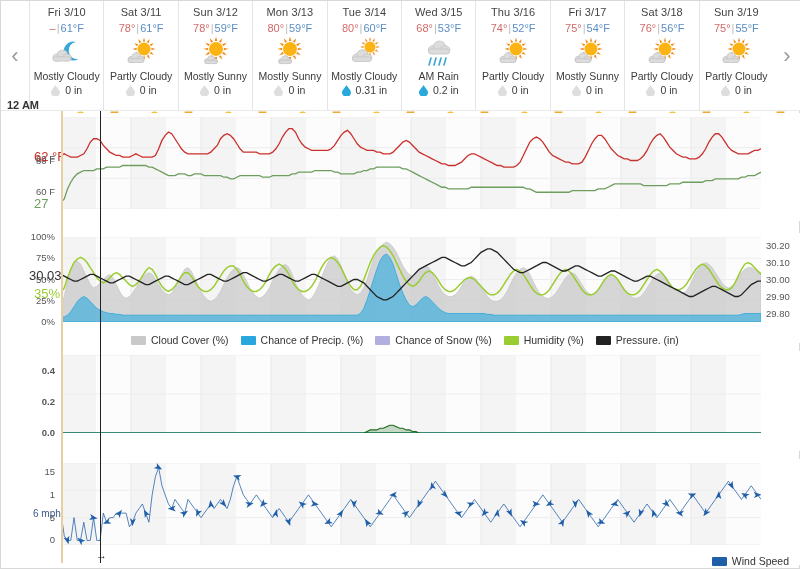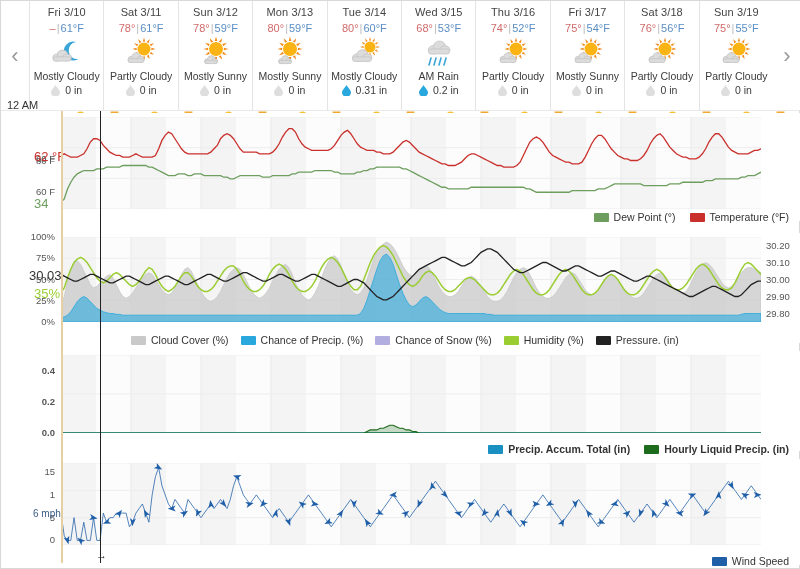--- a/index.html
+++ b/index.html
@@ -410,21 +410,21 @@
               </svg></span>
       <span>0 in</span>
     </div>
         </div>
       </div>
     <div class="navbtn">›</div>
   </div>
 
   <div class="toprule" style="top:109px;"></div>
 
-  <div class="hourtick" style="left:6px; top:98px;">12 AM</div>
+  <div class="hourtick" style="left:6px; top:98px;font-weight:bold;">12 AM</div>
 
   <div class="sunrow" style="top:101px;" id="sunRow">
       <div class="sunmark" style="left: 14.5px;"><svg width="9" height="5" viewBox="0 0 9 5">
           <path d="M0.5 4.6 A4 4 0 0 1 8.5 4.6 Z" fill="#f6c034"></path>
         </svg></div>
       <div class="sunmark" style="left: 49.28px;"><svg width="9" height="5" viewBox="0 0 9 5">
           <path d="M0.5 0.4 A4 4 0 0 0 8.5 0.4 Z" fill="#f0a830"></path>
         </svg></div>
       <div class="sunmark" style="left: 88.5px;"><svg width="9" height="5" viewBox="0 0 9 5">
           <path d="M0.5 4.6 A4 4 0 0 1 8.5 4.6 Z" fill="#f6c034"></path>
@@ -481,21 +481,21 @@
           <path d="M0.5 0.4 A4 4 0 0 0 8.5 0.4 Z" fill="#f0a830"></path>
         </svg></div>
     </div>
 
   <div class="chart" style="top:112px; height:108px;">
     <div id="c1axis">
         <div class="axis-label" style="top: 6.36364px; left: 0px; width: 54px; margin-top: 36px;">80 F</div>
         <div class="axis-label" style="top: 39.8182px; left: 0px; width: 54px;">60 F</div>
         <div class="axis-label" style="top: 73.2727px; left: 0px; width: 54px;">60 F</div>
         <div class="annot" style="left: 33px; top: 36.4727px; color: rgb(201, 48, 44);">62 °F</div>
-        <div class="annot" style="left: 33px; top: 83.3091px; color: rgb(109, 158, 94);">34</div>
+        <div class="annot" style="left: 33px; top: 83.3091px; color: rgb(109, 158, 94);">27</div>
       </div>
     <div id="c1plot" class="plot" style="left: 60px; top: 4px; width: 700px; height: 92px;">
         <svg class="curve-svg" width="700" height="92" viewBox="0 0 700 92">
           <rect x="0" y="0" width="35" height="92" fill="#f4f4f4"></rect>
           <line x1="0" y1="0" x2="0" y2="92" stroke="#e8e8e8" stroke-width="1"></line>
           <rect x="70" y="0" width="35" height="92" fill="#f4f4f4"></rect>
           <line x1="70" y1="0" x2="70" y2="92" stroke="#e8e8e8" stroke-width="1"></line>
           <rect x="140" y="0" width="35" height="92" fill="#f4f4f4"></rect>
           <line x1="140" y1="0" x2="140" y2="92" stroke="#e8e8e8" stroke-width="1"></line>
           <rect x="210" y="0" width="35" height="92" fill="#f4f4f4"></rect>
@@ -512,30 +512,20 @@
           <line x1="560" y1="0" x2="560" y2="92" stroke="#e8e8e8" stroke-width="1"></line>
           <rect x="630" y="0" width="35" height="92" fill="#f4f4f4"></rect>
           <line x1="630" y1="0" x2="630" y2="92" stroke="#e8e8e8" stroke-width="1"></line>
           <line x1="0" y1="0" x2="700" y2="0" stroke="#ededed" stroke-width="1"></line>
           <line x1="0" y1="30.666666666666668" x2="700" y2="30.666666666666668" stroke="#ededed" stroke-width="1"></line>
           <line x1="0" y1="61.333333333333336" x2="700" y2="61.333333333333336" stroke="#ededed" stroke-width="1"></line>
           <line x1="0" y1="92" x2="700" y2="92" stroke="#ededed" stroke-width="1"></line>
           <path d="M0.00 85.31 L3.26 81.96 L6.51 71.93 L9.77 65.24 L13.02 60.22 L16.28 56.87 L19.53 55.20 L22.79 53.53 L26.05 53.53 L29.30 53.53 L32.56 53.53 L35.81 51.85 L39.07 51.85 L42.33 51.85 L45.58 50.18 L48.84 50.18 L52.09 50.18 L55.35 50.18 L58.60 50.18 L61.86 48.51 L65.12 48.51 L68.37 48.51 L71.63 48.51 L74.88 48.51 L78.14 48.51 L81.40 48.51 L84.65 48.51 L87.91 50.18 L91.16 50.18 L94.42 51.85 L97.67 53.53 L100.93 55.20 L104.19 56.87 L107.44 58.55 L110.70 58.55 L113.95 58.55 L117.21 56.87 L120.47 56.87 L123.72 56.87 L126.98 58.55 L130.23 58.55 L133.49 56.87 L136.74 56.87 L140.00 56.87 L143.26 58.55 L146.51 58.55 L149.77 58.55 L153.02 58.55 L156.28 58.55 L159.53 58.55 L162.79 60.22 L166.05 60.22 L169.30 61.89 L172.56 61.89 L175.81 60.22 L179.07 58.55 L182.33 58.55 L185.58 58.55 L188.84 58.55 L192.09 58.55 L195.35 58.55 L198.60 58.55 L201.86 60.22 L205.12 60.22 L208.37 60.22 L211.63 58.55 L214.88 58.55 L218.14 58.55 L221.40 58.55 L224.65 58.55 L227.91 58.55 L231.16 56.87 L234.42 56.87 L237.67 55.20 L240.93 55.20 L244.19 55.20 L247.44 55.20 L250.70 55.20 L253.95 53.53 L257.21 53.53 L260.47 53.53 L263.72 53.53 L266.98 53.53 L270.23 53.53 L273.49 55.20 L276.74 55.20 L280.00 56.87 L283.26 56.87 L286.51 56.87 L289.77 56.87 L293.02 56.87 L296.28 55.20 L299.53 55.20 L302.79 53.53 L306.05 53.53 L309.30 51.85 L312.56 51.85 L315.81 50.18 L319.07 50.18 L322.33 50.18 L325.58 50.18 L328.84 50.18 L332.09 50.18 L335.35 50.18 L338.60 50.18 L341.86 51.85 L345.12 51.85 L348.37 53.53 L351.63 55.20 L354.88 56.87 L358.14 58.55 L361.40 60.22 L364.65 61.89 L367.91 63.56 L371.16 65.24 L374.42 66.91 L377.67 68.58 L380.93 70.25 L384.19 70.25 L387.44 71.93 L390.70 71.93 L393.95 71.93 L397.21 71.93 L400.47 71.93 L403.72 71.93 L406.98 71.93 L410.23 70.25 L413.49 70.25 L416.74 70.25 L420.00 70.25 L423.26 70.25 L426.51 70.25 L429.77 70.25 L433.02 70.25 L436.28 70.25 L439.53 70.25 L442.79 70.25 L446.05 70.25 L449.30 70.25 L452.56 70.25 L455.81 70.25 L459.07 70.25 L462.33 70.25 L465.58 71.93 L468.84 71.93 L472.09 73.60 L475.35 75.27 L478.60 75.27 L481.86 75.27 L485.12 75.27 L488.37 75.27 L491.63 75.27 L494.88 75.27 L498.14 75.27 L501.40 75.27 L504.65 75.27 L507.91 75.27 L511.16 73.60 L514.42 73.60 L517.67 73.60 L520.93 73.60 L524.19 73.60 L527.44 73.60 L530.70 73.60 L533.95 73.60 L537.21 71.93 L540.47 71.93 L543.72 71.93 L546.98 70.25 L550.23 68.58 L553.49 66.91 L556.74 66.91 L560.00 66.91 L563.26 66.91 L566.51 66.91 L569.77 66.91 L573.02 66.91 L576.28 66.91 L579.53 66.91 L582.79 68.58 L586.05 68.58 L589.30 68.58 L592.56 68.58 L595.81 68.58 L599.07 68.58 L602.33 68.58 L605.58 68.58 L608.84 66.91 L612.09 66.91 L615.35 66.91 L618.60 66.91 L621.86 65.24 L625.12 65.24 L628.37 65.24 L631.63 65.24 L634.88 65.24 L638.14 65.24 L641.40 65.24 L644.65 63.56 L647.91 63.56 L651.16 63.56 L654.42 61.89 L657.67 61.89 L660.93 61.89 L664.19 61.89 L667.44 61.89 L670.70 61.89 L673.95 61.89 L677.21 61.89 L680.47 60.22 L683.72 60.22 L686.98 58.55 L690.23 58.55 L693.49 58.55 L696.74 56.87 L700.00 55.20 " fill="none" stroke="#6d9e5e" stroke-width="1.3"></path>
           <path d="M0.00 38.47 L3.26 36.80 L6.51 38.47 L9.77 40.15 L13.02 40.15 L16.28 40.15 L19.53 38.47 L22.79 36.80 L26.05 31.78 L29.30 25.09 L32.56 21.75 L35.81 21.75 L39.07 23.42 L42.33 28.44 L45.58 31.78 L48.84 35.13 L52.09 36.80 L55.35 38.47 L58.60 38.47 L61.86 40.15 L65.12 40.15 L68.37 40.15 L71.63 38.47 L74.88 36.80 L78.14 38.47 L81.40 40.15 L84.65 40.15 L87.91 40.15 L91.16 40.15 L94.42 38.47 L97.67 31.78 L100.93 23.42 L104.19 18.40 L107.44 15.05 L110.70 16.73 L113.95 21.75 L117.21 26.76 L120.47 31.78 L123.72 35.13 L126.98 36.80 L130.23 36.80 L133.49 36.80 L136.74 36.80 L140.00 36.80 L143.26 36.80 L146.51 36.80 L149.77 35.13 L153.02 31.78 L156.28 28.44 L159.53 21.75 L162.79 18.40 L166.05 16.73 L169.30 18.40 L172.56 21.75 L175.81 26.76 L179.07 31.78 L182.33 35.13 L185.58 35.13 L188.84 35.13 L192.09 35.13 L195.35 35.13 L198.60 36.80 L201.86 36.80 L205.12 36.80 L208.37 36.80 L211.63 35.13 L214.88 31.78 L218.14 26.76 L221.40 20.07 L224.65 15.05 L227.91 11.71 L231.16 11.71 L234.42 15.05 L237.67 21.75 L240.93 26.76 L244.19 30.11 L247.44 31.78 L250.70 33.45 L253.95 33.45 L257.21 33.45 L260.47 33.45 L263.72 33.45 L266.98 33.45 L270.23 31.78 L273.49 28.44 L276.74 23.42 L280.00 18.40 L283.26 15.05 L286.51 13.38 L289.77 16.73 L293.02 21.75 L296.28 26.76 L299.53 30.11 L302.79 31.78 L306.05 33.45 L309.30 33.45 L312.56 33.45 L315.81 35.13 L319.07 35.13 L322.33 36.80 L325.58 36.80 L328.84 36.80 L332.09 35.13 L335.35 31.78 L338.60 28.44 L341.86 25.09 L345.12 23.42 L348.37 25.09 L351.63 28.44 L354.88 31.78 L358.14 35.13 L361.40 36.80 L364.65 38.47 L367.91 40.15 L371.16 41.82 L374.42 43.49 L377.67 45.16 L380.93 46.84 L384.19 46.84 L387.44 48.51 L390.70 48.51 L393.95 48.51 L397.21 46.84 L400.47 45.16 L403.72 41.82 L406.98 38.47 L410.23 36.80 L413.49 36.80 L416.74 38.47 L420.00 40.15 L423.26 41.82 L426.51 43.49 L429.77 45.16 L433.02 46.84 L436.28 48.51 L439.53 48.51 L442.79 50.18 L446.05 50.18 L449.30 50.18 L452.56 50.18 L455.81 48.51 L459.07 45.16 L462.33 38.47 L465.58 31.78 L468.84 25.09 L472.09 21.75 L475.35 20.07 L478.60 21.75 L481.86 25.09 L485.12 30.11 L488.37 35.13 L491.63 38.47 L494.88 40.15 L498.14 41.82 L501.40 43.49 L504.65 45.16 L507.91 45.16 L511.16 46.84 L514.42 46.84 L517.67 46.84 L520.93 45.16 L524.19 40.15 L527.44 33.45 L530.70 26.76 L533.95 21.75 L537.21 18.40 L540.47 18.40 L543.72 21.75 L546.98 26.76 L550.23 31.78 L553.49 35.13 L556.74 38.47 L560.00 40.15 L563.26 41.82 L566.51 41.82 L569.77 43.49 L573.02 43.49 L576.28 43.49 L579.53 41.82 L582.79 38.47 L586.05 33.45 L589.30 26.76 L592.56 21.75 L595.81 18.40 L599.07 16.73 L602.33 20.07 L605.58 25.09 L608.84 30.11 L612.09 33.45 L615.35 36.80 L618.60 38.47 L621.86 40.15 L625.12 40.15 L628.37 41.82 L631.63 41.82 L634.88 41.82 L638.14 40.15 L641.40 36.80 L644.65 31.78 L647.91 25.09 L651.16 20.07 L654.42 16.73 L657.67 16.73 L660.93 20.07 L664.19 25.09 L667.44 30.11 L670.70 33.45 L673.95 35.13 L677.21 36.80 L680.47 36.80 L683.72 36.80 L686.98 36.80 L690.23 35.13 L693.49 33.45 L696.74 33.45 L700.00 31.78 " fill="none" stroke="#c9302c" stroke-width="1.3"></path>
         </svg>
-      </div>
-    <div class="legend" id="c1legend" style="right:12px; bottom:-2px;">
-        <span class="li">
-       <span class="swatch" style="background:#6d9e5e"></span>
-       <span>Dew Point (°)</span>
-     </span>
-        <span class="li">
-       <span class="swatch" style="background:#c9302c"></span>
-       <span>Temperature (°F)</span>
-     </span>
       </div>
   </div>
 
   <div class="chart" style="top:232px; height:110px;">
     <div id="c2axis">
         <div class="axis-label" style="top: -2px; left: 0px; width: 54px;">100%</div>
         <div class="axis-label" style="top: 19.25px; left: 0px; width: 54px;">75%</div>
         <div class="axis-label" style="top: 40.5px; left: 0px; width: 54px;">50%</div>
         <div class="axis-label" style="top: 61.75px; left: 0px; width: 54px;">25%</div>
         <div class="axis-label" style="top: 83px; left: 0px; width: 54px;">0%</div>
@@ -634,30 +624,20 @@
           <rect x="560" y="0" width="35" height="78" fill="#f4f4f4"></rect>
           <line x1="560" y1="0" x2="560" y2="78" stroke="#e8e8e8" stroke-width="1"></line>
           <rect x="630" y="0" width="35" height="78" fill="#f4f4f4"></rect>
           <line x1="630" y1="0" x2="630" y2="78" stroke="#e8e8e8" stroke-width="1"></line>
           <line x1="0" y1="0" x2="700" y2="0" stroke="#ededed" stroke-width="1"></line>
           <line x1="0" y1="39" x2="700" y2="39" stroke="#ededed" stroke-width="1"></line>
           <line x1="0" y1="78" x2="700" y2="78" stroke="#ededed" stroke-width="1"></line>
           <path d="M0.00 78.00 L3.26 78.00 L6.51 78.00 L9.77 78.00 L13.02 78.00 L16.28 78.00 L19.53 78.00 L22.79 78.00 L26.05 78.00 L29.30 78.00 L32.56 78.00 L35.81 78.00 L39.07 78.00 L42.33 78.00 L45.58 78.00 L48.84 78.00 L52.09 78.00 L55.35 78.00 L58.60 78.00 L61.86 78.00 L65.12 78.00 L68.37 78.00 L71.63 78.00 L74.88 78.00 L78.14 78.00 L81.40 78.00 L84.65 78.00 L87.91 78.00 L91.16 78.00 L94.42 78.00 L97.67 78.00 L100.93 78.00 L104.19 78.00 L107.44 78.00 L110.70 78.00 L113.95 78.00 L117.21 78.00 L120.47 78.00 L123.72 78.00 L126.98 78.00 L130.23 78.00 L133.49 78.00 L136.74 78.00 L140.00 78.00 L143.26 78.00 L146.51 78.00 L149.77 78.00 L153.02 78.00 L156.28 78.00 L159.53 78.00 L162.79 78.00 L166.05 78.00 L169.30 78.00 L172.56 78.00 L175.81 78.00 L179.07 78.00 L182.33 78.00 L185.58 78.00 L188.84 78.00 L192.09 78.00 L195.35 78.00 L198.60 78.00 L201.86 78.00 L205.12 78.00 L208.37 78.00 L211.63 78.00 L214.88 78.00 L218.14 78.00 L221.40 78.00 L224.65 78.00 L227.91 78.00 L231.16 78.00 L234.42 78.00 L237.67 78.00 L240.93 78.00 L244.19 78.00 L247.44 78.00 L250.70 78.00 L253.95 78.00 L257.21 78.00 L260.47 78.00 L263.72 78.00 L266.98 78.00 L270.23 78.00 L273.49 78.00 L276.74 78.00 L280.00 78.00 L283.26 78.00 L286.51 78.00 L289.77 78.00 L293.02 78.00 L296.28 78.00 L299.53 78.00 L302.79 78.00 L306.05 78.00 L309.30 78.00 L312.56 78.00 L315.81 78.00 L319.07 78.00 L322.33 78.00 L325.58 78.00 L328.84 78.00 L332.09 78.00 L335.35 78.00 L338.60 78.00 L341.86 78.00 L345.12 78.00 L348.37 78.00 L351.63 78.00 L354.88 78.00 L358.14 78.00 L361.40 78.00 L364.65 78.00 L367.91 78.00 L371.16 78.00 L374.42 78.00 L377.67 78.00 L380.93 78.00 L384.19 78.00 L387.44 78.00 L390.70 78.00 L393.95 78.00 L397.21 78.00 L400.47 78.00 L403.72 78.00 L406.98 78.00 L410.23 78.00 L413.49 78.00 L416.74 78.00 L420.00 78.00 L423.26 78.00 L426.51 78.00 L429.77 78.00 L433.02 78.00 L436.28 78.00 L439.53 78.00 L442.79 78.00 L446.05 78.00 L449.30 78.00 L452.56 78.00 L455.81 78.00 L459.07 78.00 L462.33 78.00 L465.58 78.00 L468.84 78.00 L472.09 78.00 L475.35 78.00 L478.60 78.00 L481.86 78.00 L485.12 78.00 L488.37 78.00 L491.63 78.00 L494.88 78.00 L498.14 78.00 L501.40 78.00 L504.65 78.00 L507.91 78.00 L511.16 78.00 L514.42 78.00 L517.67 78.00 L520.93 78.00 L524.19 78.00 L527.44 78.00 L530.70 78.00 L533.95 78.00 L537.21 78.00 L540.47 78.00 L543.72 78.00 L546.98 78.00 L550.23 78.00 L553.49 78.00 L556.74 78.00 L560.00 78.00 L563.26 78.00 L566.51 78.00 L569.77 78.00 L573.02 78.00 L576.28 78.00 L579.53 78.00 L582.79 78.00 L586.05 78.00 L589.30 78.00 L592.56 78.00 L595.81 78.00 L599.07 78.00 L602.33 78.00 L605.58 78.00 L608.84 78.00 L612.09 78.00 L615.35 78.00 L618.60 78.00 L621.86 78.00 L625.12 78.00 L628.37 78.00 L631.63 78.00 L634.88 78.00 L638.14 78.00 L641.40 78.00 L644.65 78.00 L647.91 78.00 L651.16 78.00 L654.42 78.00 L657.67 78.00 L660.93 78.00 L664.19 78.00 L667.44 78.00 L670.70 78.00 L673.95 78.00 L677.21 78.00 L680.47 78.00 L683.72 78.00 L686.98 78.00 L690.23 78.00 L693.49 78.00 L696.74 78.00 L700.00 78.00 L700 78 L0 78 Z" fill="#1a8fc1" fill-opacity="0.5" stroke="#1a8fc1" stroke-width="1"></path>
           <path d="M0.00 78.00 L3.26 78.00 L6.51 78.00 L9.77 78.00 L13.02 78.00 L16.28 78.00 L19.53 78.00 L22.79 78.00 L26.05 78.00 L29.30 78.00 L32.56 78.00 L35.81 78.00 L39.07 78.00 L42.33 78.00 L45.58 78.00 L48.84 78.00 L52.09 78.00 L55.35 78.00 L58.60 78.00 L61.86 78.00 L65.12 78.00 L68.37 78.00 L71.63 78.00 L74.88 78.00 L78.14 78.00 L81.40 78.00 L84.65 78.00 L87.91 78.00 L91.16 78.00 L94.42 78.00 L97.67 78.00 L100.93 78.00 L104.19 78.00 L107.44 78.00 L110.70 78.00 L113.95 78.00 L117.21 78.00 L120.47 78.00 L123.72 78.00 L126.98 78.00 L130.23 78.00 L133.49 78.00 L136.74 78.00 L140.00 78.00 L143.26 78.00 L146.51 78.00 L149.77 78.00 L153.02 78.00 L156.28 78.00 L159.53 78.00 L162.79 78.00 L166.05 78.00 L169.30 78.00 L172.56 78.00 L175.81 78.00 L179.07 78.00 L182.33 78.00 L185.58 78.00 L188.84 78.00 L192.09 78.00 L195.35 78.00 L198.60 78.00 L201.86 78.00 L205.12 78.00 L208.37 78.00 L211.63 78.00 L214.88 78.00 L218.14 78.00 L221.40 78.00 L224.65 78.00 L227.91 78.00 L231.16 78.00 L234.42 78.00 L237.67 78.00 L240.93 78.00 L244.19 78.00 L247.44 78.00 L250.70 78.00 L253.95 78.00 L257.21 78.00 L260.47 78.00 L263.72 78.00 L266.98 78.00 L270.23 78.00 L273.49 78.00 L276.74 78.00 L280.00 78.00 L283.26 78.00 L286.51 78.00 L289.77 78.00 L293.02 78.00 L296.28 78.00 L299.53 78.00 L302.79 78.00 L306.05 76.44 L309.30 74.88 L312.56 74.88 L315.81 74.88 L319.07 73.32 L322.33 73.32 L325.58 71.76 L328.84 70.20 L332.09 70.20 L335.35 71.76 L338.60 73.32 L341.86 73.32 L345.12 74.88 L348.37 74.88 L351.63 76.44 L354.88 76.44 L358.14 78.00 L361.40 78.00 L364.65 78.00 L367.91 78.00 L371.16 78.00 L374.42 78.00 L377.67 78.00 L380.93 78.00 L384.19 78.00 L387.44 78.00 L390.70 78.00 L393.95 78.00 L397.21 78.00 L400.47 78.00 L403.72 78.00 L406.98 78.00 L410.23 78.00 L413.49 78.00 L416.74 78.00 L420.00 78.00 L423.26 78.00 L426.51 78.00 L429.77 78.00 L433.02 78.00 L436.28 78.00 L439.53 78.00 L442.79 78.00 L446.05 78.00 L449.30 78.00 L452.56 78.00 L455.81 78.00 L459.07 78.00 L462.33 78.00 L465.58 78.00 L468.84 78.00 L472.09 78.00 L475.35 78.00 L478.60 78.00 L481.86 78.00 L485.12 78.00 L488.37 78.00 L491.63 78.00 L494.88 78.00 L498.14 78.00 L501.40 78.00 L504.65 78.00 L507.91 78.00 L511.16 78.00 L514.42 78.00 L517.67 78.00 L520.93 78.00 L524.19 78.00 L527.44 78.00 L530.70 78.00 L533.95 78.00 L537.21 78.00 L540.47 78.00 L543.72 78.00 L546.98 78.00 L550.23 78.00 L553.49 78.00 L556.74 78.00 L560.00 78.00 L563.26 78.00 L566.51 78.00 L569.77 78.00 L573.02 78.00 L576.28 78.00 L579.53 78.00 L582.79 78.00 L586.05 78.00 L589.30 78.00 L592.56 78.00 L595.81 78.00 L599.07 78.00 L602.33 78.00 L605.58 78.00 L608.84 78.00 L612.09 78.00 L615.35 78.00 L618.60 78.00 L621.86 78.00 L625.12 78.00 L628.37 78.00 L631.63 78.00 L634.88 78.00 L638.14 78.00 L641.40 78.00 L644.65 78.00 L647.91 78.00 L651.16 78.00 L654.42 78.00 L657.67 78.00 L660.93 78.00 L664.19 78.00 L667.44 78.00 L670.70 78.00 L673.95 78.00 L677.21 78.00 L680.47 78.00 L683.72 78.00 L686.98 78.00 L690.23 78.00 L693.49 78.00 L696.74 78.00 L700.00 78.00 L700 78 L0 78 Z" fill="#1d6b1d" fill-opacity="0.25" stroke="#1d6b1d" stroke-width="1.1"></path>
         </svg>
-      </div>
-    <div class="legend" id="c3legend" style="right:12px; bottom:-4px;">
-        <span class="li">
-       <span class="swatch" style="background:#1a8fc1"></span>
-       <span>Precip. Accum. Total (in)</span>
-     </span>
-        <span class="li">
-       <span class="swatch" style="background:#1d6b1d"></span>
-       <span>Hourly Liquid Precip. (in)</span>
-     </span>
       </div>
   </div>
 
   <div class="chart" style="top:458px; height:106px;">
     <div id="c4axis">
         <div class="axis-label" style="top: 7.11111px; left: 0px; width: 54px; padding-left: 20px;">15</div>
         <div class="axis-label" style="top: 29.8889px; left: 0px; width: 54px;">1</div>
         <div class="axis-label" style="top: 52.6667px; left: 0px; width: 54px;">5</div>
         <div class="axis-label" style="top: 75.4444px; left: 0px; width: 54px;">0</div>
         <div class="windnote" style="left: 32px; top: 49.1111px;">6 mph from NW</div>

